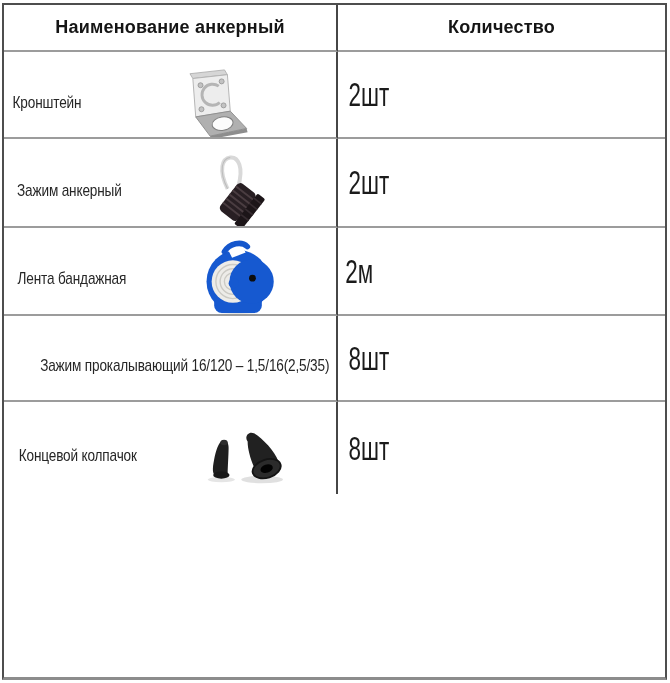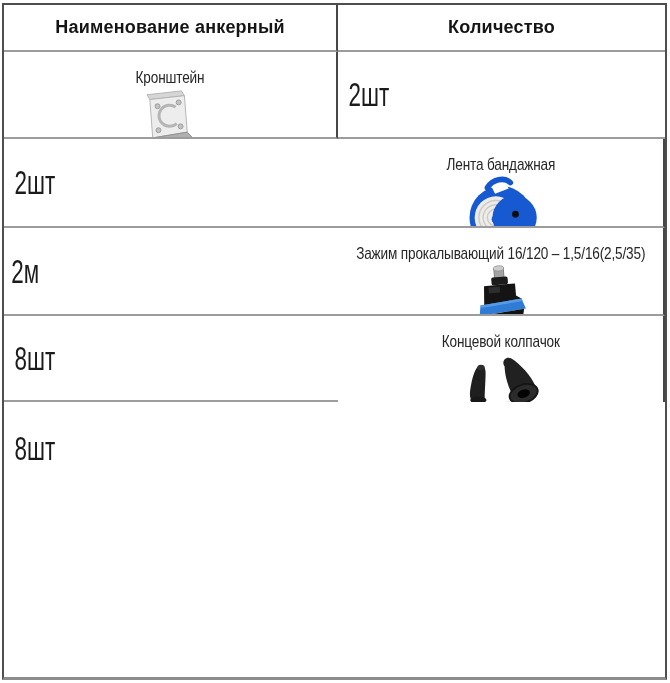--- a/index.html
+++ b/index.html
@@ -16,21 +16,21 @@
     grid-template-columns:334px 1fr;
     grid-template-rows:47px 87px 89px 88px 86px 92px 98px 1fr;
   }
   .cell{box-sizing:border-box;border-bottom:2px solid #9c9c9c;overflow:hidden;}
   .c1{border-right:2px solid #464646;}
   .nb{border-bottom:none;}
   .hcell{
     display:flex;align-items:center;justify-content:center;
     font-weight:bold;font-size:18px;color:#151515;letter-spacing:0.2px;
   }
-  .name-cell{display:flex;flex-direction:column;align-items:center;padding-top:16px;}
+  .name-cell{display:flex;flex-direction:row;align-items:center;padding-top:16px;}
   .item-label{
     font-size:17px;color:#262626;white-space:nowrap;line-height:1.15;
     transform:scaleX(0.8);transform-origin:center top;letter-spacing:-0.2px;
   }
   .img-wrap{flex:1;display:flex;align-items:center;justify-content:center;}
   .qty-cell{display:flex;align-items:center;}
   .qty{
     font-size:34px;color:#1b1b1b;white-space:nowrap;
     transform:scaleX(0.66);transform-origin:center center;
   }
@@ -61,20 +61,35 @@
         <polygon points="27,52 63,46 80,64 42,72" fill="#b0b0b0" stroke="#8e8e8e" stroke-width="1"></polygon>
         <ellipse cx="55" cy="59" rx="11" ry="7" transform="rotate(-9 55 59)" fill="#fcfcfc" stroke="#7f7f7f" stroke-width="1"></ellipse>
         <polygon points="42,72 80,64 81,68 43,75" fill="#8d8d8d"></polygon>
       </svg>
     </div>
   </div>
   <div class="cell qty-cell">
     <span class="qty">2шт</span>
   </div>
 
+  <div class="cell c1 name-cell">
+    <div class="item-label">Зажим анкерный</div>
+    <div class="img-wrap">
+      <svg width="112" height="74" viewBox="0 0 115 85">
+        <path d="M49,40 C38,18 43,5 52,4 C61,3 68,15 61,38" fill="none" stroke="#d9d9d9" stroke-width="4.5"></path>
+        <path d="M49,40 C38,18 43,5 52,4" fill="none" stroke="#bcbcbc" stroke-width="1.2"></path>
+        <g transform="rotate(38 62 55)">
+          <rect x="48" y="36" width="26" height="40" rx="5" fill="#281f23"></rect>
+          <path d="M48,43 h26 M48,49 h26 M48,55 h26 M48,61 h26 M48,67 h26" stroke="#4a3d41" stroke-width="2.2"></path>
+          <rect x="73" y="34" width="11" height="44" rx="2" fill="#1c1518"></rect>
+          <path d="M73,41 h11 M73,49 h11 M73,57 h11 M73,65 h11" stroke="#352b2f" stroke-width="2"></path>
+        </g>
+      </svg>
+    </div>
+  </div>
   <div class="cell qty-cell">
     <span class="qty">2шт</span>
   </div>
 
   <div class="cell c1 name-cell">
     <div class="item-label">Лента бандажная</div>
     <div class="img-wrap">
       <svg width="78" height="80" viewBox="0 0 84 94">
         <ellipse cx="42" cy="90" rx="27" ry="3" fill="#e2e2e0"></ellipse>
         <circle cx="42" cy="50" r="37" fill="#1659d0"></circle>

